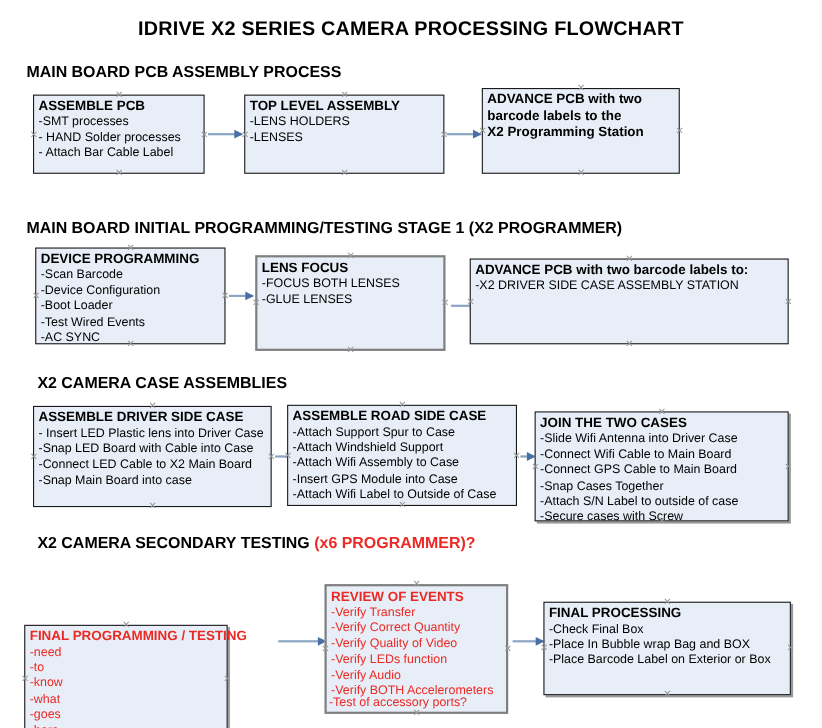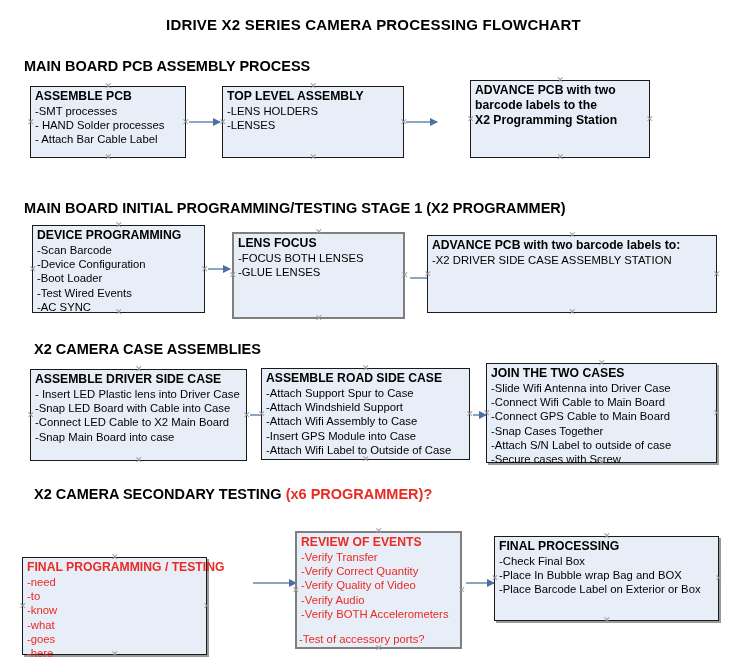--- a/index.html
+++ b/index.html
@@ -19,21 +19,21 @@
     left: 0; top: 0;
     width: 747px;
     height: 662px;
   }
   .title {
     position: absolute;
     left: 0;
     top: 16px;
     width: 747px;
     text-align: center;
-    font-size: 15px;
+    font-size: 18px;
     font-weight: bold;
     color: #000000;
     letter-spacing: 0.2px;
     white-space: nowrap;
   }
   .section-head {
     position: absolute;
     font-size: 14.5px;
     font-weight: bold;
     color: #000000;
@@ -48,20 +48,21 @@
     background: #e8eef7;
     border: 1.2px solid #1a1a1a;
     box-sizing: border-box;
     overflow: visible;
   }
   .box.gray {
     border: 2px solid #7f7f7f;
   }
   .box.shadow-r {
     box-shadow: 2px 2px 0 0 #9a9a9a;
+    margin-top: 11px;
   }
   .box-inner {
     position: absolute;
     left: 4px;
     top: 2px;
     right: 2px;
   }
   .box-title {
     font-size: 12.2px;
     font-weight: bold;
@@ -150,21 +151,21 @@
       <div class="box-line">-LENSES</div>
     </div>
     <div class="handle" style="left:50%; top:-4px; margin-left:-3.5px;"></div>
     <div class="handle" style="left:50%; bottom:-4px; margin-left:-3.5px;"></div>
     <div class="handle" style="left:-4px; top:50%; margin-top:-3.5px;"></div>
     <div class="handle" style="right:-4px; top:50%; margin-top:-3.5px;"></div>
   </div>
 
   <div class="arrow" style="left:406px; top:121px; width:31px;"></div>
 
-  <div class="box" style="left:438px; top:80px; width:180px; height:78px;margin-left:32px;">
+  <div class="box" style="left:438px; top:80px; width:180px; height:78px;">
     <div class="box-inner">
       <div class="box-title">ADVANCE PCB with two</div>
       <div class="box-title">barcode labels to the</div>
       <div class="box-title"> X2 Programming Station</div>
     </div>
     <div class="handle" style="left:50%; top:-4px; margin-left:-3.5px;"></div>
     <div class="handle" style="left:50%; bottom:-4px; margin-left:-3.5px;"></div>
     <div class="handle" style="left:-4px; top:50%; margin-top:-3.5px;"></div>
     <div class="handle" style="right:-4px; top:50%; margin-top:-3.5px;"></div>
   </div>
@@ -289,20 +290,21 @@
   </div>
 
   <div class="arrow" style="left:253px; top:582px; width:43px;"></div>
 
   <div class="box gray" style="left:295px; top:531px; width:167px; height:118px;">
     <div class="box-inner">
       <div class="box-title red">REVIEW OF EVENTS</div>
       <div class="box-line red">-Verify Transfer</div>
       <div class="box-line red">-Verify Correct Quantity</div>
       <div class="box-line red">-Verify Quality of Video</div>
+      <div class="box-line red">-Verify LEDs function</div>
       <div class="box-line red">-Verify Audio</div>
       <div class="box-line red">-Verify BOTH Accelerometers</div>
     </div>
     <div class="handle" style="left:50%; top:-5px; margin-left:-3.5px;"></div>
     <div class="handle" style="left:50%; bottom:-5px; margin-left:-3.5px;"></div>
     <div class="handle" style="left:-5px; top:50%; margin-top:-3.5px;"></div>
     <div class="handle" style="right:-5px; top:50%; margin-top:-3.5px;"></div>
   </div>
 
   <div class="overflow-line" style="left:299px; top:632px;">-Test of accessory ports?</div>

